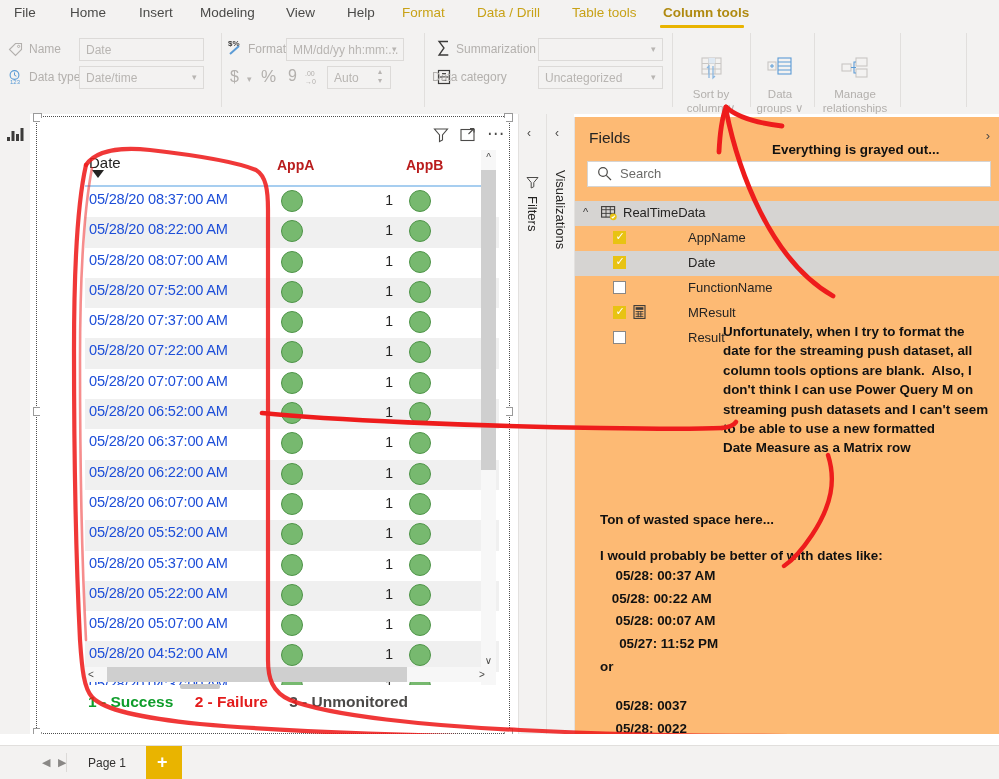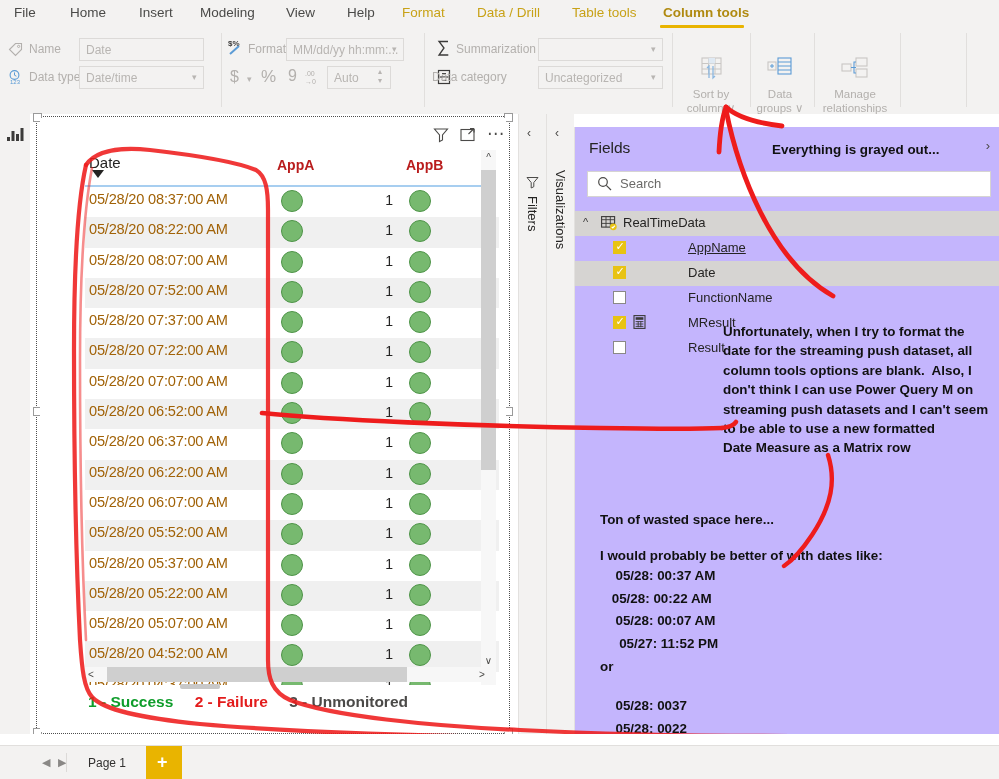--- a/index.html
+++ b/index.html
@@ -50,21 +50,21 @@
   
   #tablewrap{position:absolute;left:45px;top:32px;width:414px;height:535px;overflow:hidden;background:#fff;}
   .thead{position:absolute;left:0;top:0;width:414px;height:36px;}
   .th{position:absolute;font-size:14px;font-weight:bold;color:#b91c1c;}
   .th.datehead{font-weight:normal;font-size:15px;color:#252423;}
   .sortarrow{position:absolute;left:7px;top:20px;width:0;height:0;border-left:6px solid transparent;border-right:6px solid transparent;border-top:8px solid #252423;}
   .headline{position:absolute;left:0;top:35px;width:396px;height:1.5px;background:#a7cef0;}
   .rows{position:absolute;left:0;top:37px;width:414px;}
   .trow{position:relative;height:30.3px;}
   .trow.alt{background:#f0f0f0;}
-  .tdate{position:absolute;left:4px;top:4px;font-size:14.6px;color:#a16207;white-space:nowrap;letter-spacing:-.2px;}
+  .tdate{position:absolute;left:4px;top:4px;font-size:14.6px;color:#1d4ed8;white-space:nowrap;letter-spacing:-.2px;}
   .dot{position:absolute;width:22px;height:22px;border-radius:50%;background:#77b96f;border:1px solid #4e9448;box-sizing:border-box;top:3px;}
   .tnum{position:absolute;top:5px;font-size:14px;color:#252423;text-align:right;width:20px;}
 
   
   #vscroll{position:absolute;left:441px;top:32px;width:15px;height:535px;background:#f7f7f7;}
   #vthumb{position:absolute;left:0;top:20px;width:15px;height:300px;background:#cfcfcf;}
   .sb-arrow{position:absolute;left:0;width:15px;text-align:center;font-size:10px;color:#4b4a48;}
   
   #hscroll{position:absolute;left:45px;top:549px;width:411px;height:15px;background:#f7f7f7;}
   #hthumb{position:absolute;left:22px;top:0;width:300px;height:15px;background:#cfcfcf;}
@@ -80,21 +80,21 @@
   #canvas-hsb{position:absolute;left:140px;top:566px;width:40px;height:5px;background:#c8c8c8;border-radius:2px;}
 
   
   #rightpanels{position:absolute;left:518px;top:114px;width:481px;height:620px;background:#ffffff;}
   .collapsedpane{position:absolute;top:0;width:27px;height:620px;background:#f3f2f1;border-left:1px solid #e3e1df;}
   .cp-chev{position:absolute;left:8px;top:12px;font-size:12px;color:#4b4a48;}
   .cp-title{position:absolute;left:2px;font-size:13px;color:#252423;white-space:nowrap;
             writing-mode:vertical-rl;text-orientation:mixed;}
   .cp-icon{position:absolute;left:7px;font-size:12px;color:#4b4a48;}
 
-  #fieldspane{position:absolute;left:56px;top:13px;width:425px;height:620px;background:#c4b5fd;border-left:1px solid #e3e1df;}
+  #fieldspane{position:absolute;left:56px;top:3px;width:425px;height:620px;background:#fdba74;border-left:1px solid #e3e1df;}
   #fieldstitle{position:absolute;left:14px;top:12px;font-size:15.5px;color:#252423;}
   #fp-chev{position:absolute;right:10px;top:11px;font-size:13px;color:#4b4a48;}
   #searchbox{position:absolute;left:12px;top:44px;width:404px;height:26px;background:#ffffff;border:1px solid #d6d4d2;box-sizing:border-box;}
   #searchglyph{position:absolute;left:9px;top:4px;}
   #searchtext{position:absolute;left:32px;top:4px;font-size:13px;color:#6b6a68;}
 
   .tablerow-f{position:absolute;left:0;width:425px;height:25px;background:#d6d4d2;}
   .trow-exp{position:absolute;left:8px;top:5px;font-size:11px;color:#3b3a39;}
   .tbl-icon{position:absolute;left:26px;top:4px;}
   .tbl-name{position:absolute;left:48px;top:4px;font-size:13px;color:#252423;}
@@ -482,21 +482,21 @@
             <path d="M10.7 11.9l1.1 1.1 2.1-2.3" stroke="#fff" stroke-width="1.2" fill="none"></path>
           </svg>
       </span>
       <span class="tbl-name">RealTimeData</span>
     </div>
 
     <div class="fieldrow" style="top:109px;">
       <span class="cbox on">
           <span class="chk">✓</span>
         </span>
-      <span class="fname" style="left:113px;text-decoration:underline;">AppName</span>
+      <span class="fname" style="left:113px;">AppName</span>
     </div>
 
     <div class="fieldrow sel" style="top:134px;">
       <span class="cbox on">
           <span class="chk">✓</span>
         </span>
       <span class="fname" style="left:113px;">Date</span>
     </div>
 
     <div class="fieldrow" style="top:159px;">

